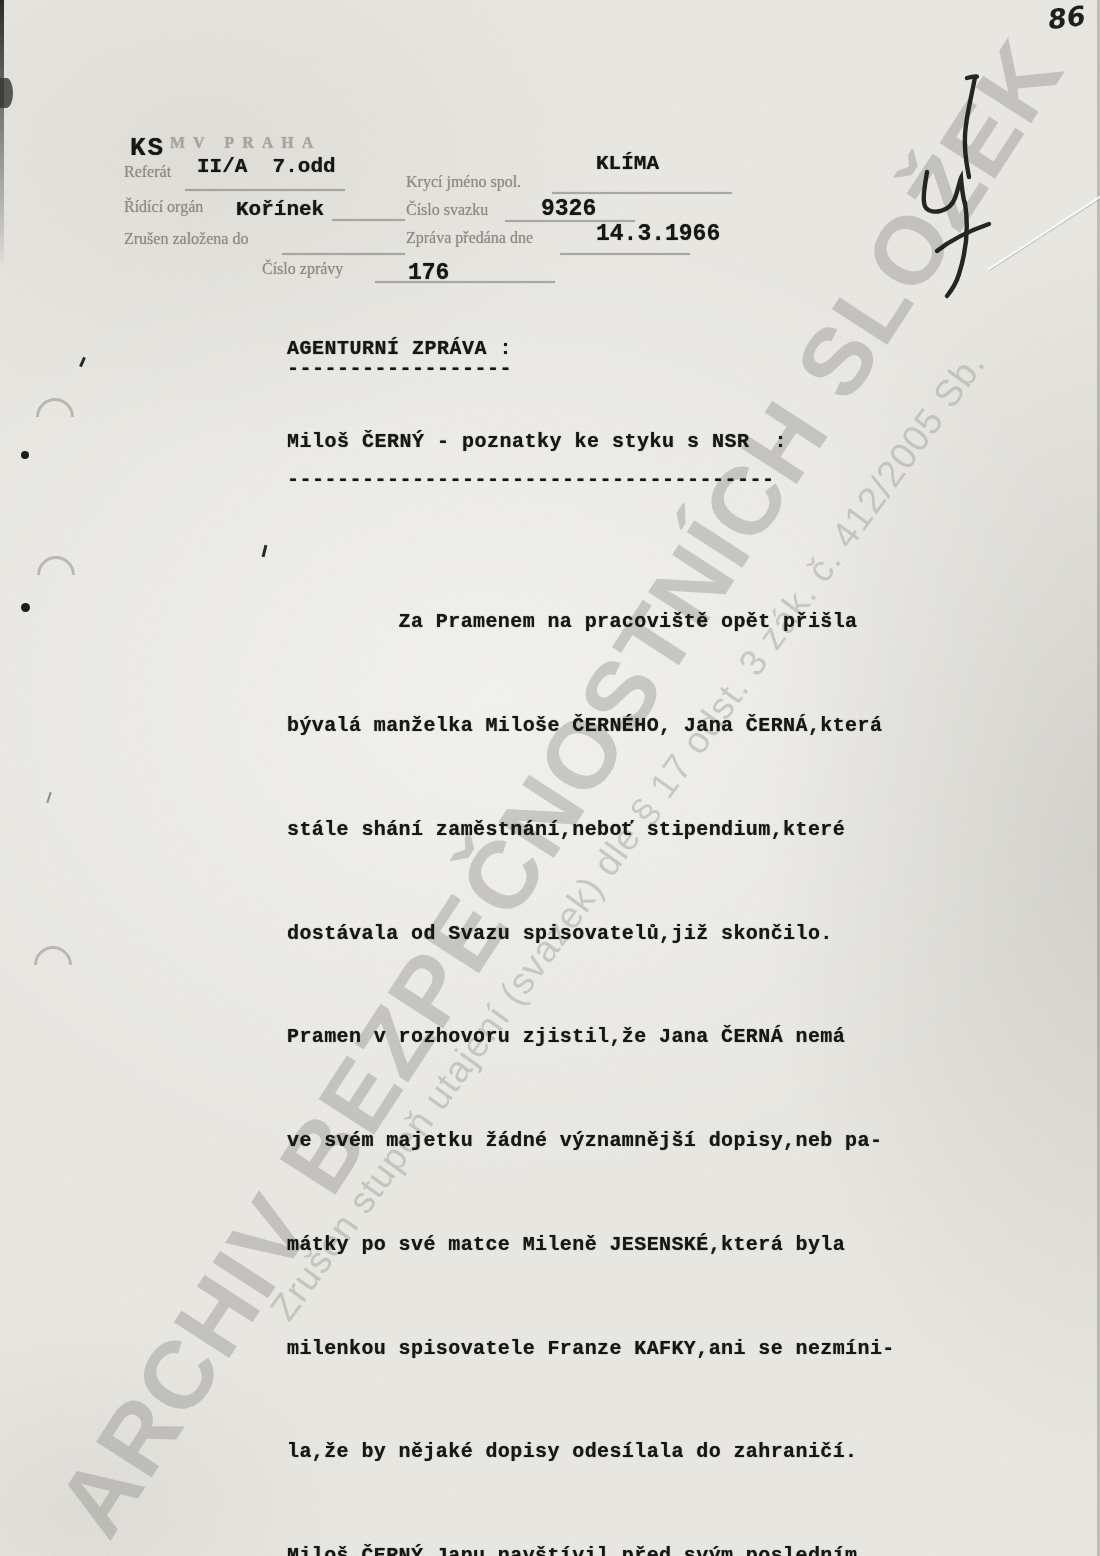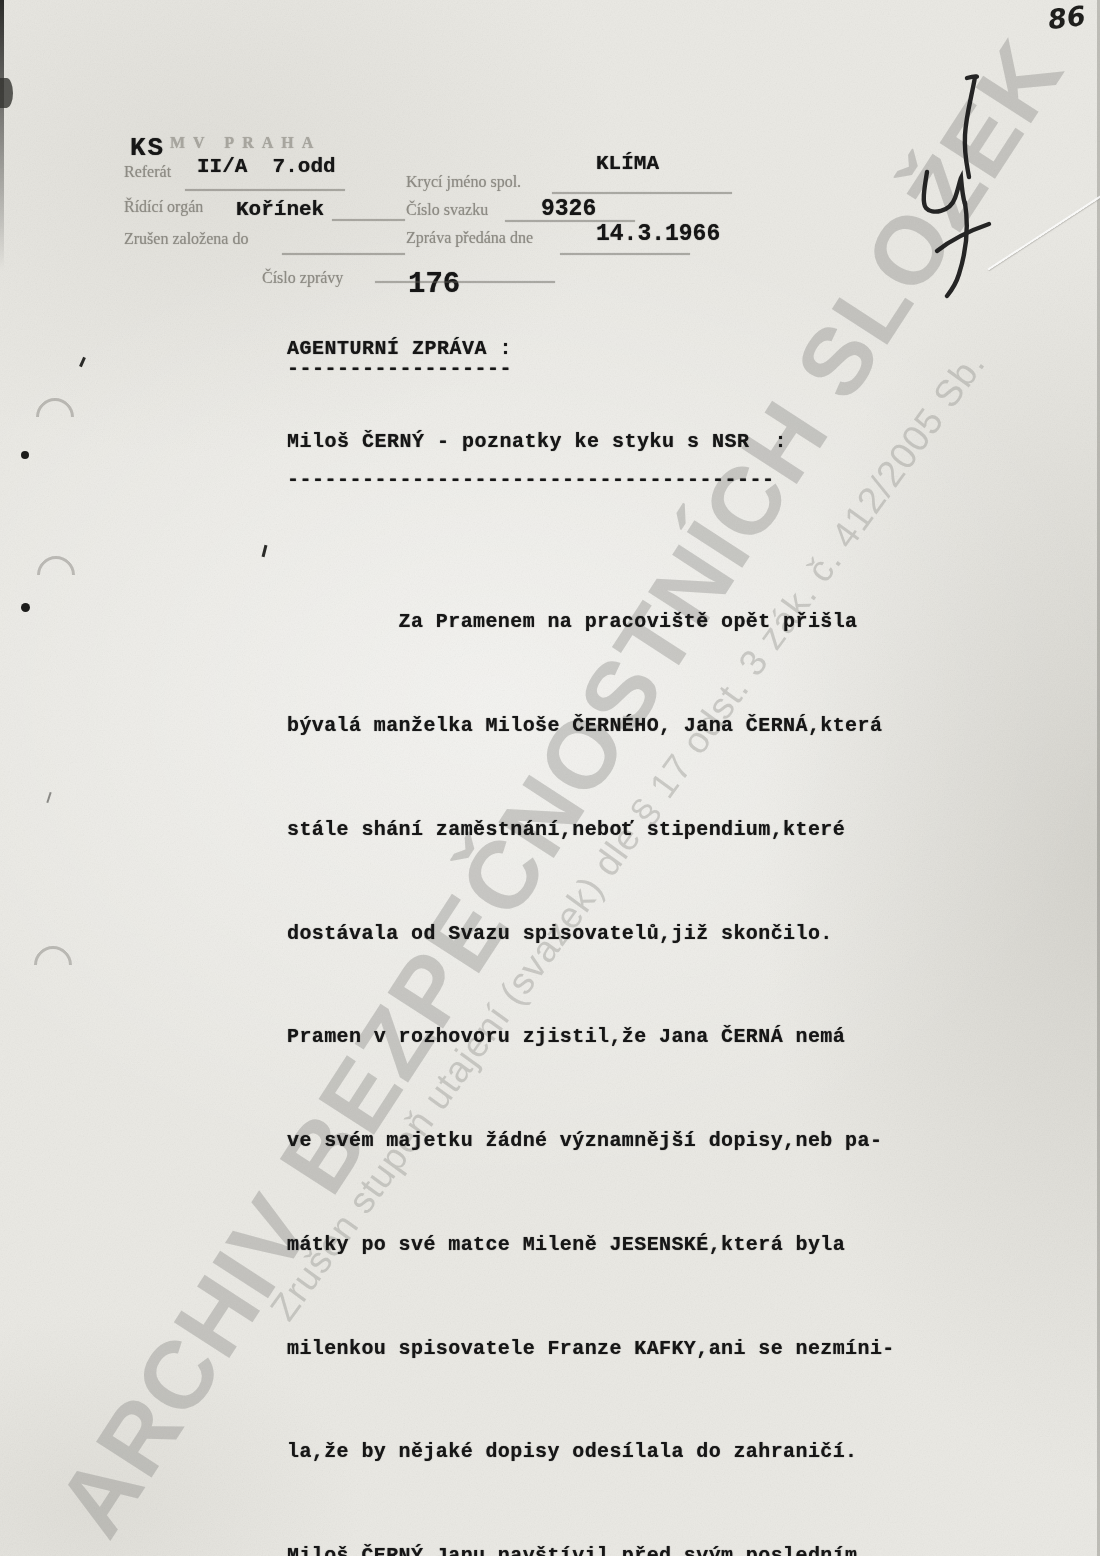--- a/index.html
+++ b/index.html
@@ -81,22 +81,22 @@
     <div class="abs typed" style="left:197px;top:155px;font-size:21px;">II/A  7.odd</div>
     <div class="abs fline" style="left:185px;top:189px;width:160px;"></div>
 
     <div class="abs label" style="left:124px;top:198px;">Řídící orgán</div>
     <div class="abs typed" style="left:236px;top:198px;font-size:21px;">Kořínek</div>
     <div class="abs fline" style="left:332px;top:219px;width:73px;"></div>
 
     <div class="abs label" style="left:124px;top:230px;">Zrušen založena do</div>
     <div class="abs fline" style="left:282px;top:253px;width:123px;"></div>
 
-    <div class="abs label" style="left:262px;top:260px;margin-top:9px;">Číslo zprávy</div>
-    <div class="abs typed" style="left:408px;top:268px;font-size:29px;">176</div>
+    <div class="abs label" style="left:262px;top:260px;">Číslo zprávy</div>
+    <div class="abs typed" style="left:408px;top:260px;font-size:23px;">176</div>
     <div class="abs fline" style="left:375px;top:281px;width:180px;"></div>
 
     <div class="abs typed" style="left:596px;top:152px;font-size:21px;">KLÍMA</div>
     <div class="abs label" style="left:406px;top:173px;">Krycí jméno spol.</div>
     <div class="abs fline" style="left:552px;top:192px;width:180px;"></div>
 
     <div class="abs label" style="left:406px;top:201px;">Číslo svazku</div>
     <div class="abs typed" style="left:541px;top:196px;font-size:23px;">9326</div>
     <div class="abs fline" style="left:505px;top:220px;width:130px;"></div>
 

